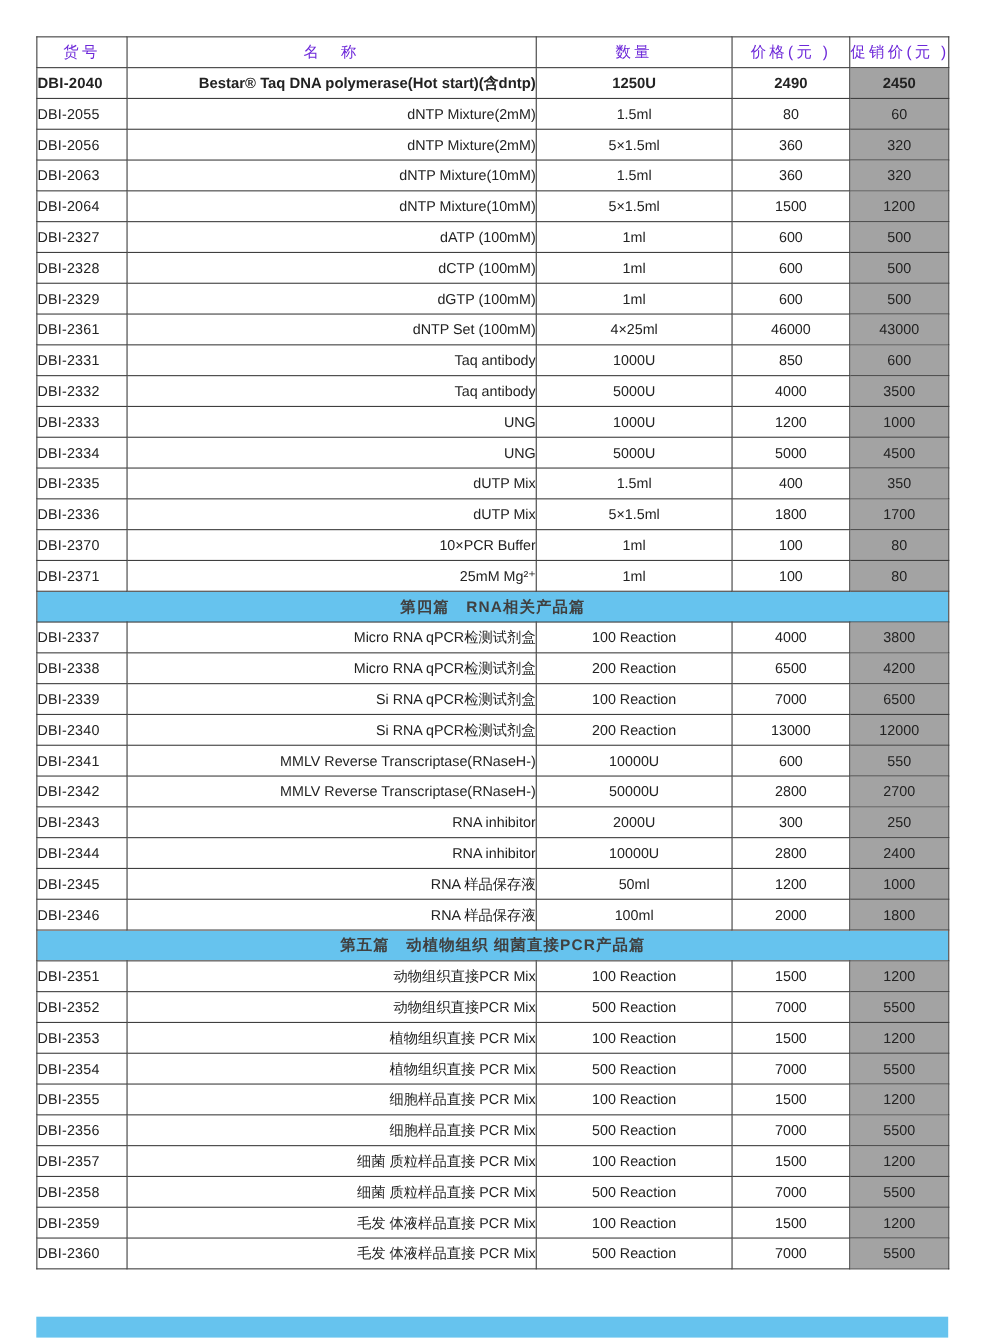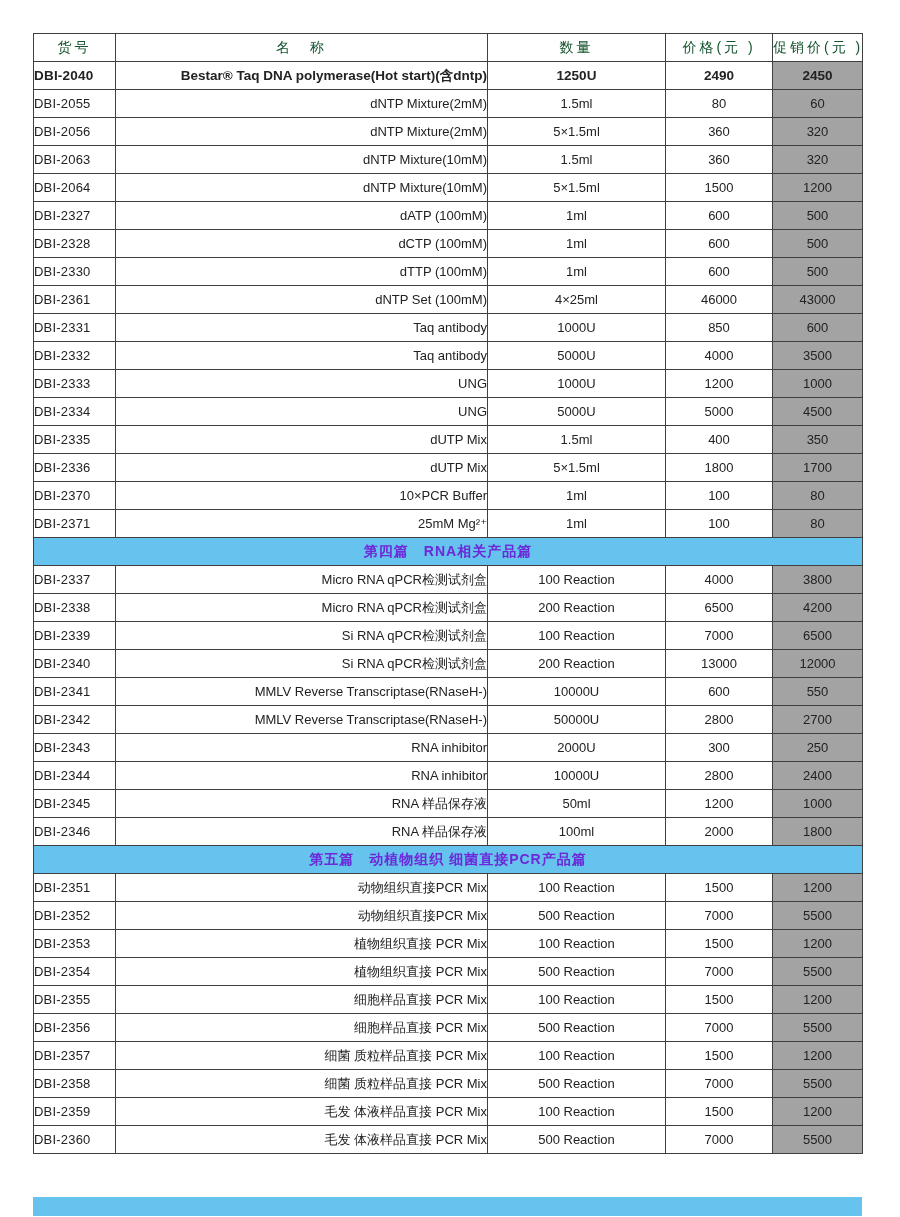--- a/index.html
+++ b/index.html
@@ -21,33 +21,33 @@
   th,td{
     border:1px solid #3f3f3f;
     height:27px;
     font-size:13px;
     line-height:27px;
     padding:0;
     white-space:nowrap;
     overflow:hidden;
   }
   th{
-    font-weight:normal;font-size:14px;text-align:center;letter-spacing:3px;color:#14532d;
+    font-weight:normal;font-size:14px;text-align:center;letter-spacing:3px;color:#6d28d9;
   }
   td.code{letter-spacing:.2px;}
   td.name{text-align:right;padding-left:21px;}
   td.qty,td.price{text-align:center;}
   td.promo{text-align:center;background:#a3a3a3;}
   tr.bold td{font-weight:bold;font-size:13.5px;}
   tr.section-row td{
     background:#66c3ee;
     text-align:center;
     font-weight:bold;
     font-size:14px;
-    color:#6d28d9;
+    color:#404040;
     letter-spacing:1px;
   }
   .footer-bar{
     position:absolute;left:33px;top:1197px;width:829px;height:19px;
     background:#66c3ee;
   }
 </style>
 </head>
 <body>
 
@@ -113,22 +113,22 @@
           <td class="promo">500</td>
         </tr>
         <tr class="item-row">
           <td class="code">DBI-2328</td>
           <td class="name">dCTP (100mM)</td>
           <td class="qty">1ml</td>
           <td class="price">600</td>
           <td class="promo">500</td>
         </tr>
         <tr class="item-row">
-          <td class="code">DBI-2330</td>
-          <td class="name">dTTP (100mM)</td>
+          <td class="code">DBI-2329</td>
+          <td class="name">dGTP (100mM)</td>
           <td class="qty">1ml</td>
           <td class="price">600</td>
           <td class="promo">500</td>
         </tr>
         <tr class="item-row">
           <td class="code">DBI-2361</td>
           <td class="name">dNTP Set (100mM)</td>
           <td class="qty">4×25ml</td>
           <td class="price">46000</td>
           <td class="promo">43000</td>

